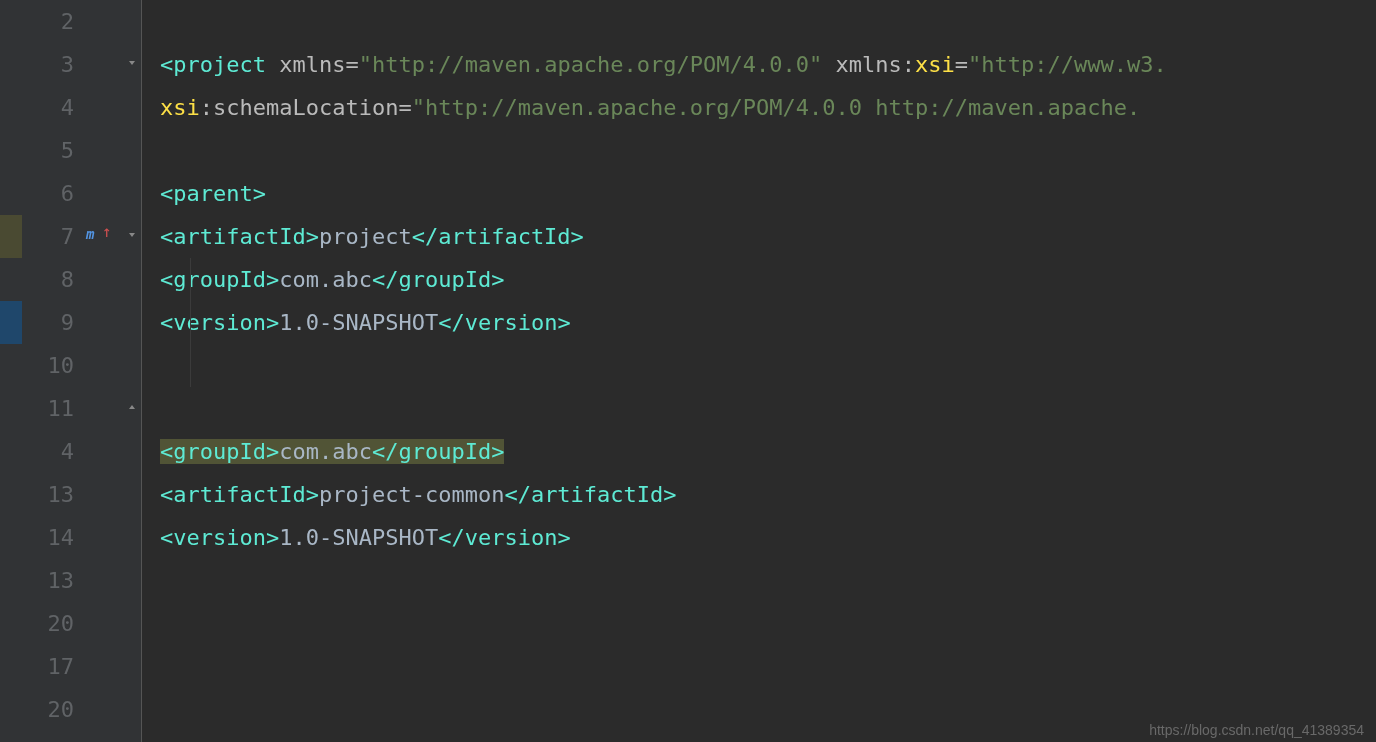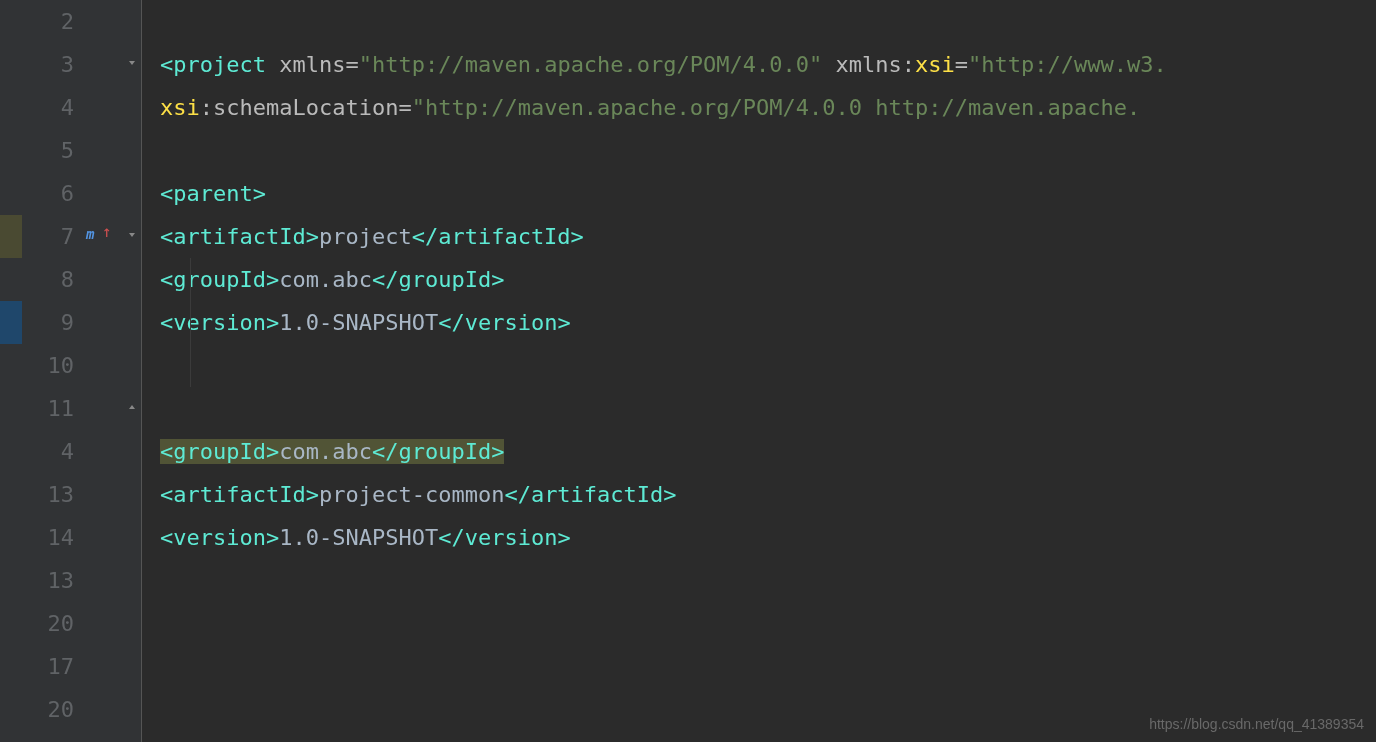--- a/index.html
+++ b/index.html
@@ -97,21 +97,21 @@
     color: #5294e2;
   }
   .maven-arrow {
     position: absolute;
     color: #d05050;
     font-size: 16px;
   }
   .watermark {
     position: absolute;
     right: 12px;
-    bottom: 10px;
+    bottom: 4px;
     font-size: 14px;
     color: #696969;
     font-family: Arial, sans-serif;
   }
   .line9-marker {
     position: absolute;
     left: 0;
     width: 22px;
     height: 43px;
     background: #1f476b;

